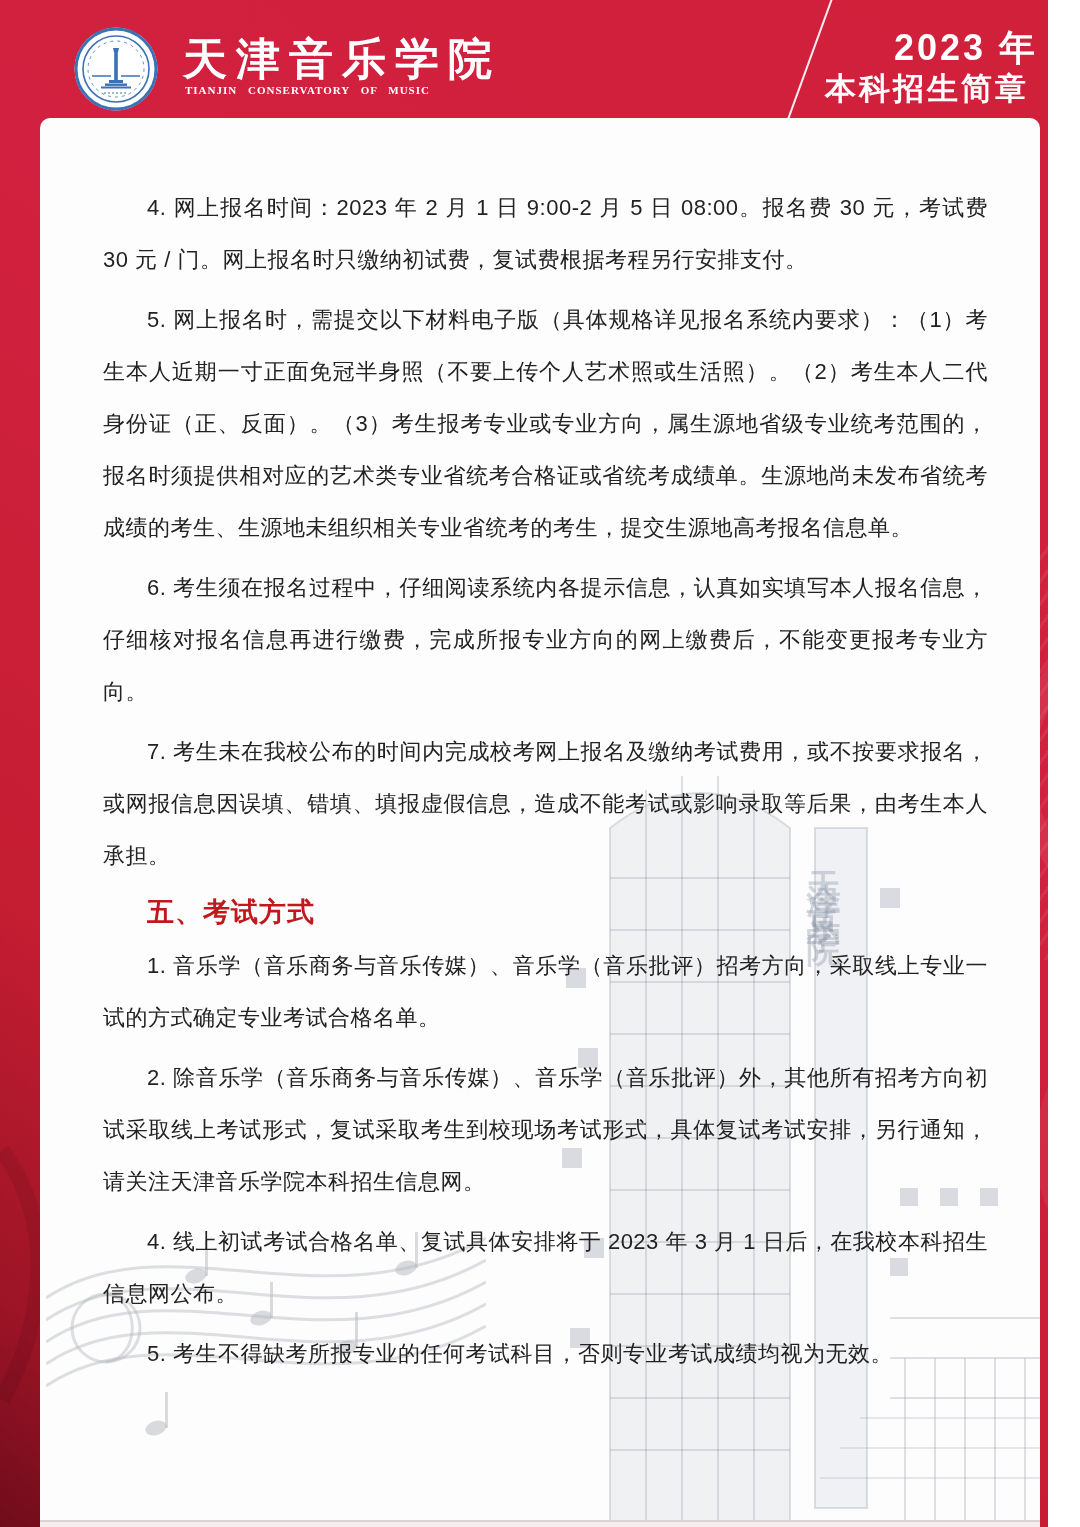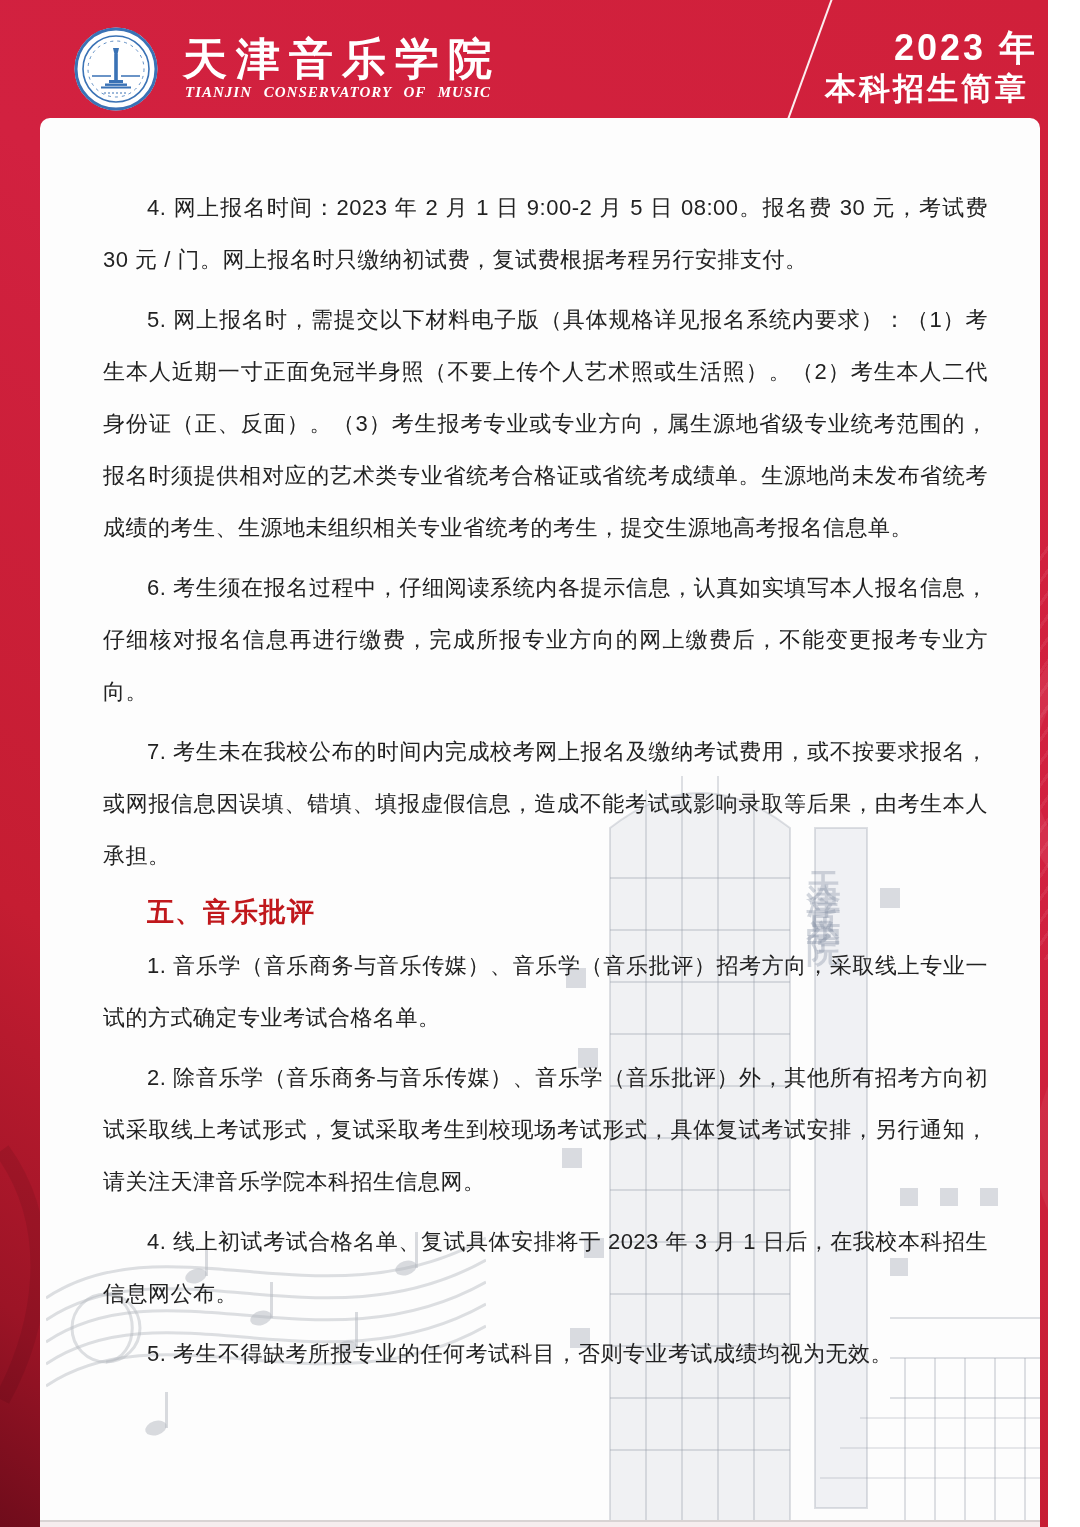--- a/index.html
+++ b/index.html
@@ -22,21 +22,21 @@
   .header { position:absolute; left:0; top:0; width:1080px; height:120px; }
   .logo { position:absolute; left:74px; top:27px; width:84px; height:84px; }
   .school-cn {
     position:absolute; left:183px; top:30px; color:#fff;
     font-family:"Liberation Serif", serif; font-weight:700;
     font-size:44px; letter-spacing:9px; white-space:nowrap;
   }
   .school-en {
     position:absolute; left:185px; top:84px; color:#fff;
     font-family:"Liberation Serif", serif; font-weight:700;
-    font-size:15px; letter-spacing:1px; word-spacing:7px; white-space:nowrap;font-style:italic;
+    font-size:11px; letter-spacing:1px; word-spacing:7px; white-space:nowrap;
   }
   .diag-line {
     position:absolute; left:809px; top:-10px; width:2px; height:138px;
     background:rgba(255,255,255,0.92); transform:rotate(20deg);
   }
   .hdr-year {
     position:absolute; right:42px; top:24px; color:#fff; text-align:right;
     font-size:36px; font-weight:800; letter-spacing:3px; white-space:nowrap;
   }
   .hdr-title {
@@ -164,21 +164,21 @@
         <rect x="119" y="244" width="3" height="36"></rect>
       </g>
     </svg>
 
     <div class="content">
       <p class="para">4. 网上报名时间：2023 年 2 月 1 日 9:00-2 月 5 日 08:00。报名费 30 元，考试费 30 元 / 门。网上报名时只缴纳初试费，复试费根据考程另行安排支付。</p>
       <p class="para">5. 网上报名时，需提交以下材料电子版（具体规格详见报名系统内要求）：（1）考生本人近期一寸正面免冠半身照（不要上传个人艺术照或生活照）。（2）考生本人二代身份证（正、反面）。（3）考生报考专业或专业方向，属生源地省级专业统考范围的，报名时须提供相对应的艺术类专业省统考合格证或省统考成绩单。生源地尚未发布省统考成绩的考生、生源地未组织相关专业省统考的考生，提交生源地高考报名信息单。</p>
       <p class="para">6. 考生须在报名过程中，仔细阅读系统内各提示信息，认真如实填写本人报名信息，仔细核对报名信息再进行缴费，完成所报专业方向的网上缴费后，不能变更报考专业方向。</p>
       <p class="para">7. 考生未在我校公布的时间内完成校考网上报名及缴纳考试费用，或不按要求报名，或网报信息因误填、错填、填报虚假信息，造成不能考试或影响录取等后果，由考生本人承担。</p>
 
-      <h2 class="sec-heading">五、音乐批评</h2>
+      <h2 class="sec-heading">五、考试方式</h2>
 
       <p class="para">1. 音乐学（音乐商务与音乐传媒）、音乐学（音乐批评）招考方向，采取线上专业一试的方式确定专业考试合格名单。</p>
       <p class="para">2. 除音乐学（音乐商务与音乐传媒）、音乐学（音乐批评）外，其他所有招考方向初试采取线上考试形式，复试采取考生到校现场考试形式，具体复试考试安排，另行通知，请关注天津音乐学院本科招生信息网。</p>
       <p class="para">4. 线上初试考试合格名单、复试具体安排将于 2023 年 3 月 1 日后，在我校本科招生信息网公布。</p>
       <p class="para">5. 考生不得缺考所报专业的任何考试科目，否则专业考试成绩均视为无效。</p>
 
     </div>
 
     <div class="bottom-strip"></div>
   </div>

